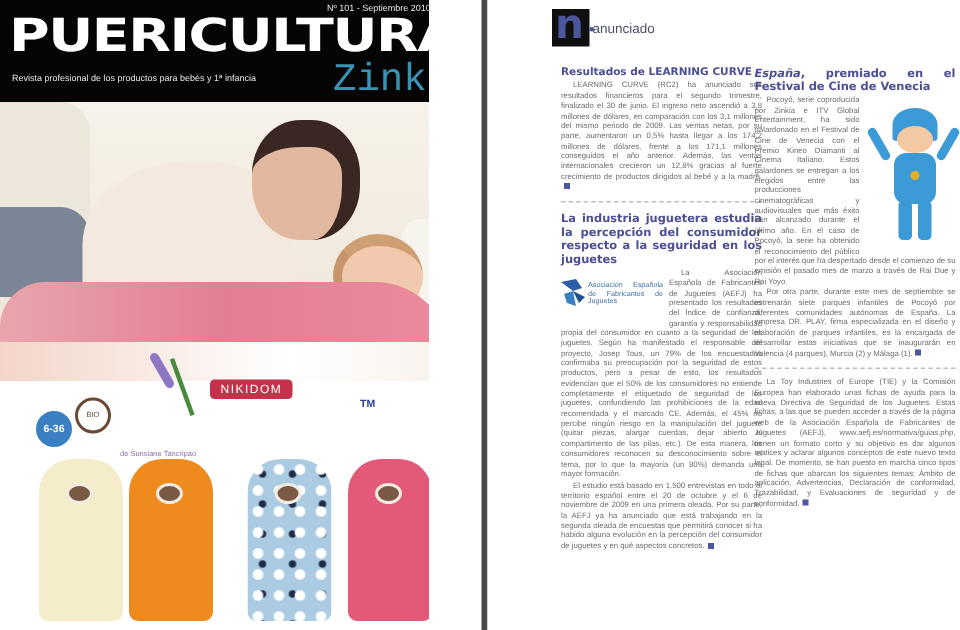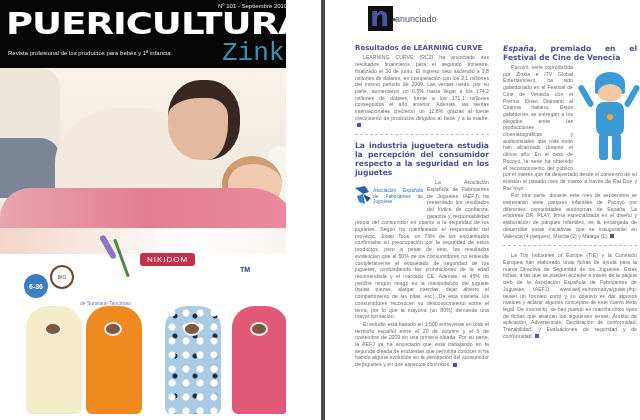--- a/index.html
+++ b/index.html
@@ -44,21 +44,21 @@
   .divider { position:absolute; left:321px; top:0; width:4px; height:420px; background:#4a4a4a; }
 
   
   .page { position:absolute; left:325px; top:0; width:315px; height:420px; background:#ffffff; }
   .logo-block { position:absolute; left:43px; top:6px; width:25px; height:25px; background:#101010; }
   .logo-n { position:absolute; left:2px; top:-4px; font-family:"DejaVu Sans", sans-serif; font-weight:bold; font-size:27px; color:#4b569d; line-height:30px; }
   .section-label { position:absolute; left:70px; top:14px; font-size:9px; color:#4b4f6e; }
   .section-dot { position:absolute; left:68px; top:18px; width:3px; height:3px; background:#4b569d; border-radius:50%; }
 
   .col { position:absolute; width:134px; font-size:5.2px; line-height:6.7px; color:#6c6c6c; text-align:justify; }
-  .col-left { left:30px; top:44px; }
+  .col-left { left:49px; top:44px; }
   .col-right { left:178px; top:44px; }
   h2 { font-family:"DejaVu Sans", sans-serif; font-weight:bold; color:#4b4f95; font-size:7px; line-height:8.4px; margin-bottom:2px; }
   h2.big { font-size:7.6px; line-height:9px; }
   p { text-indent:8px; margin-bottom:1px; }
   .sep { border-top:1px dashed #bdbdbd; margin:6px 0 6px 0; }
   .end-mark { display:inline-block; width:4px; height:4px; background:#4b569d; margin-left:2px; vertical-align:middle; }
 
   .aefj-logo { float:left; width:70px; height:30px; margin:2px 4px 2px -2px; position:relative; }
   .aefj-bird { position:absolute; left:0; top:3px; width:20px; height:22px; }
   .aefj-text { position:absolute; left:20px; top:7px; font-size:4.8px; line-height:5.5px; color:#3d6fad; }

